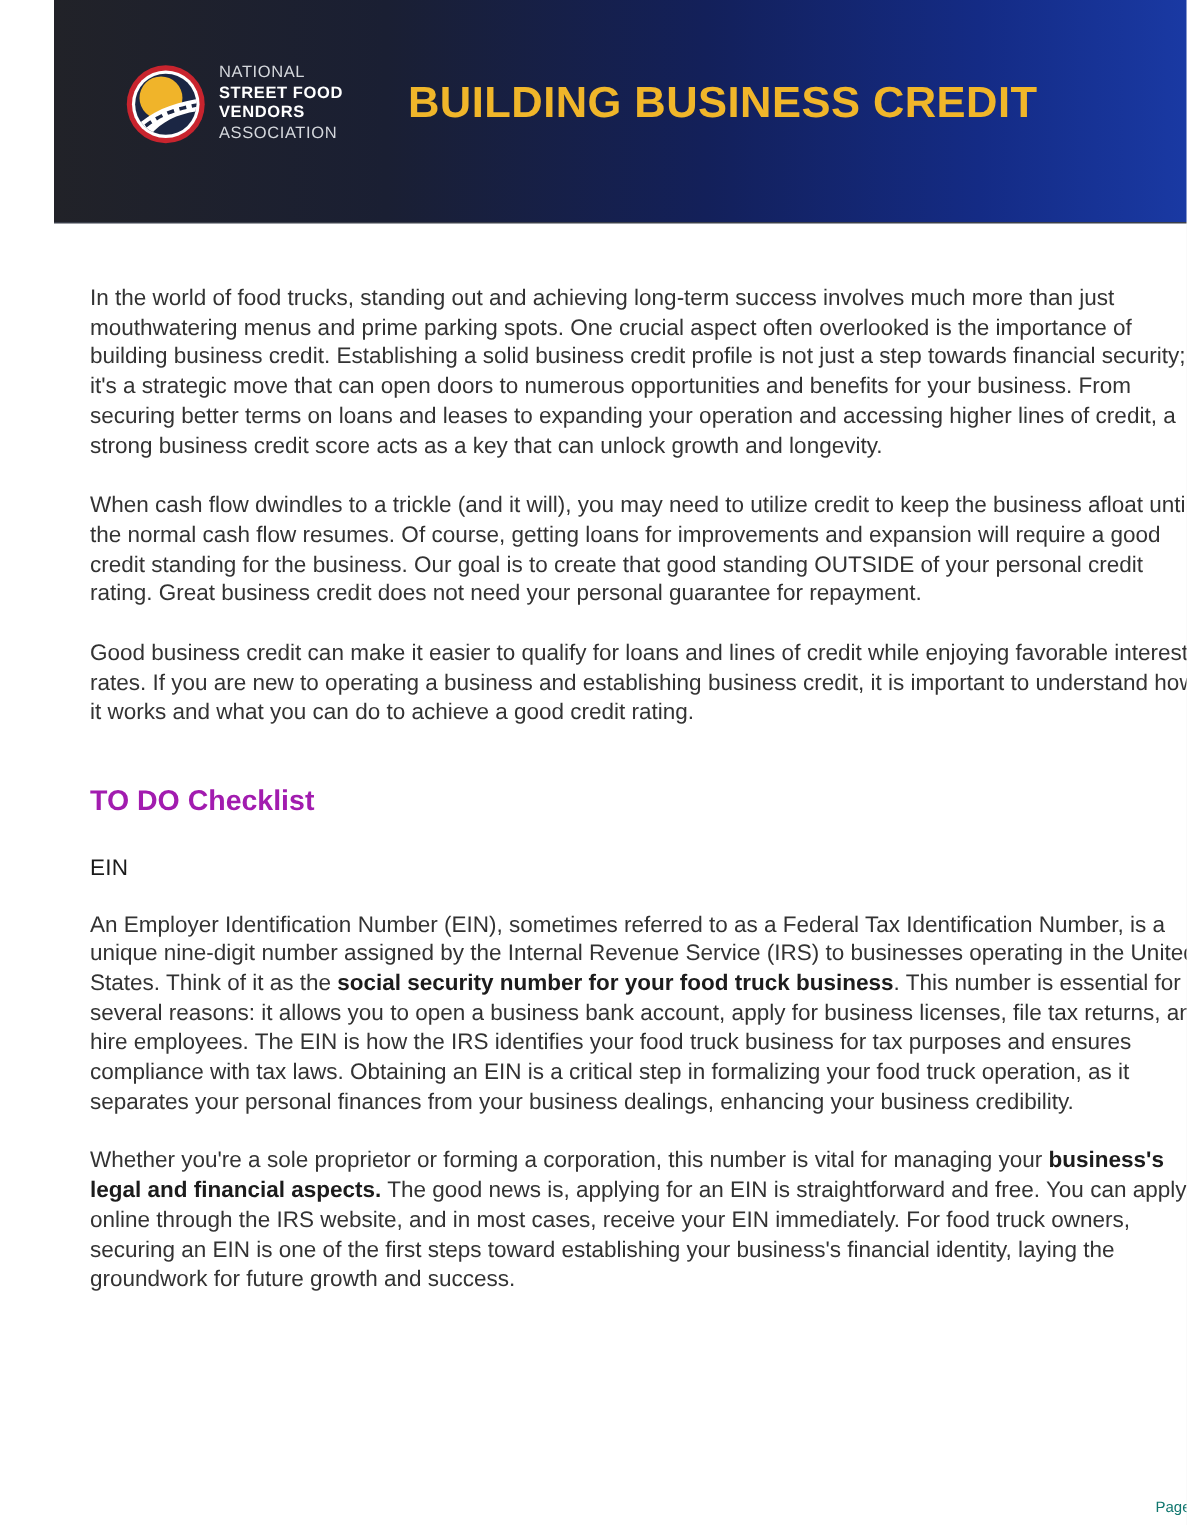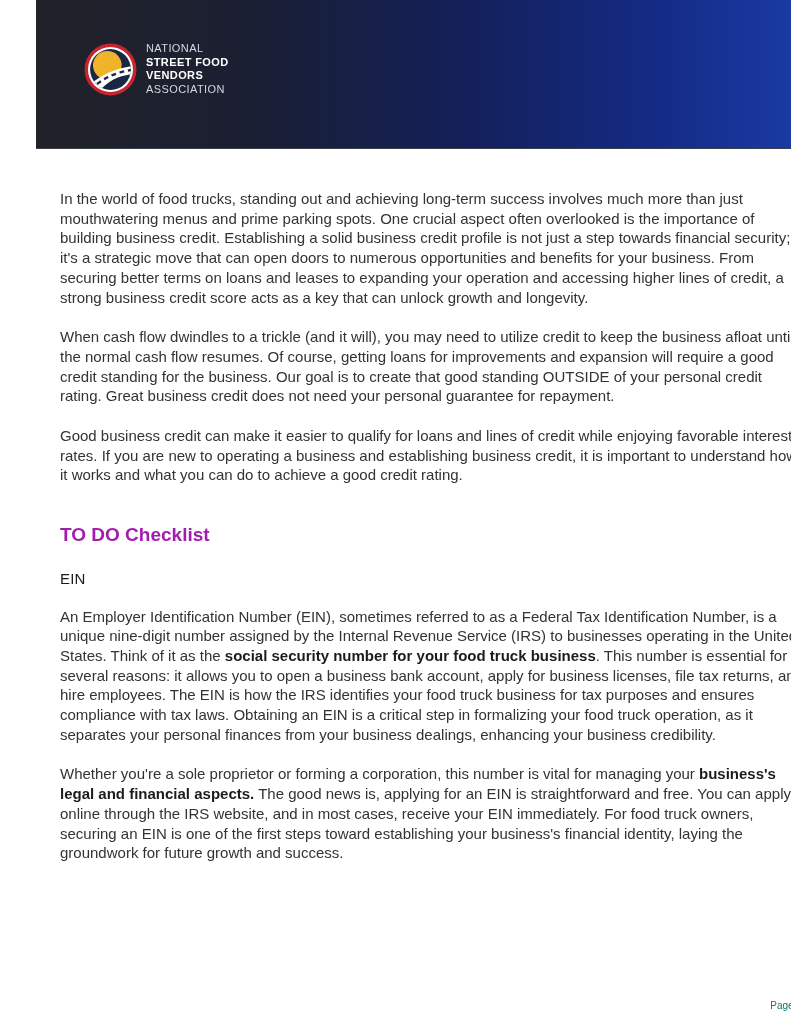--- a/index.html
+++ b/index.html
@@ -96,20 +96,21 @@
           </g>
         </svg>
       </span>
       <div class="logo-text">
         <span class="lt-light">NATIONAL</span>
         <span class="lt-bold">STREET FOOD</span>
         <span class="lt-bold">VENDORS</span>
         <span class="lt-light">ASSOCIATION</span>
       </div>
     </div>
+    <h1 class="doc-title">BUILDING BUSINESS CREDIT</h1>
   </header>
 
   <main class="content">
     <p><span>In the world of food trucks, standing out and achieving long-term success involves much more than just mouthwatering menus and prime parking spots. One crucial aspect often overlooked is the importance of building business credit. Establishing a solid business credit profile is not just a step towards financial security; it's a strategic move that can open doors to numerous opportunities and benefits for your business. From securing better terms on loans and leases to expanding your operation and accessing higher lines of credit, a strong business credit score acts as a key that can unlock growth and longevity.</span></p>
     <p><span>When cash flow dwindles to a trickle (and it will), you may need to utilize credit to keep the business afloat until the normal cash flow resumes. Of course, getting loans for improvements and expansion will require a good credit standing for the business. Our goal is to create that good standing OUTSIDE of your personal credit rating. Great business credit does not need your personal guarantee for repayment.</span></p>
     <p><span>Good business credit can make it easier to qualify for loans and lines of credit while enjoying favorable interest rates. If you are new to operating a business and establishing business credit, it is important to understand how it works and what you can do to achieve a good credit rating.</span></p>
 
     <h2 class="todo-heading">TO DO Checklist</h2>
     <h3 class="ein-heading">EIN</h3>
 

